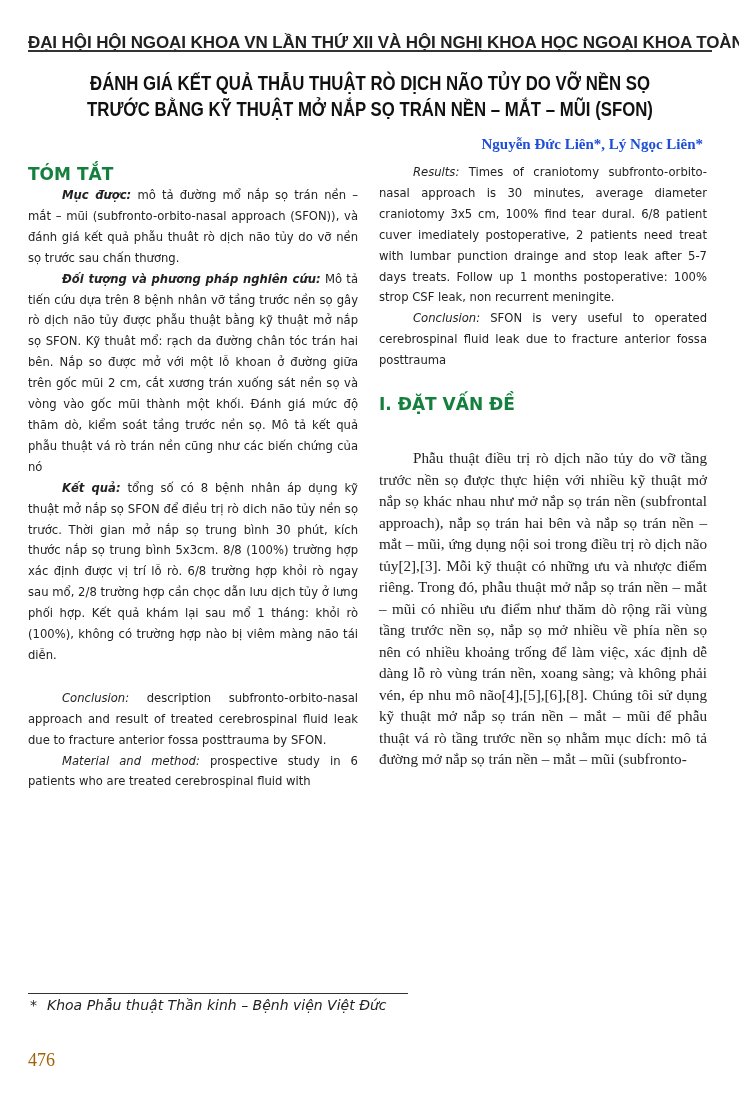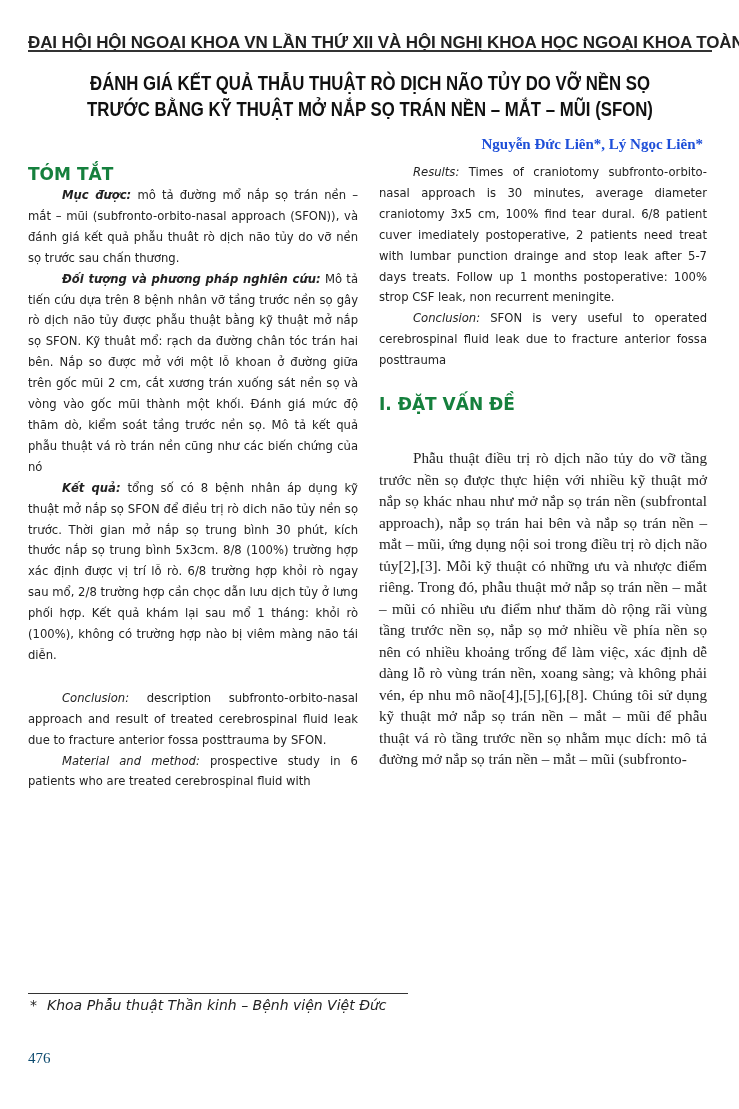--- a/index.html
+++ b/index.html
@@ -29,21 +29,21 @@
   .lead-b { font-weight: bold; font-style: italic; }
   .lead-i { font-style: italic; }
   .gap { height: 22px; }
   .serif { font-family: "Liberation Serif", serif; font-size: 15.2px; line-height: 21.5px; margin-top: 32px; }
   .foot-rule { position: absolute; left: 28px; top: 993px; width: 380px; height: 1.2px; background: #333; }
   .footnote {
     position: absolute; left: 30px; top: 997px;
     font-family: "DejaVu Sans", sans-serif; font-style: italic; font-size: 14px; color: #222;
   }
   .footnote .star { margin-right: 10px; }
-  .page-num { position: absolute; left: 28px; top: 1050px; font-family: "Liberation Serif", serif; font-size: 15px; color: #0c4a6e; }
+  .page-num { position: absolute; left: 28px; top: 1050px; font-family: "Liberation Serif", serif; font-size: 18px; color: #a16207; }
 </style>
 </head>
 <body>
 
 <div class="running-head">ĐẠI HỘI HỘI NGOẠI KHOA VN LẦN THỨ XII VÀ HỘI NGHỊ KHOA HỌC NGOẠI KHOA TOÀN QUỐC LẦN XIV</div>
 <div class="running-rule"></div>
 
 <div class="title">
   <div>ĐÁNH GIÁ KẾT QUẢ THẪU THUẬT RÒ DỊCH NÃO TỦY DO VỠ NỀN SỌ</div>
   <div>TRƯỚC BẰNG KỸ THUẬT MỞ NẮP SỌ TRÁN NỀN – MẮT – MŨI (SFON)</div>

